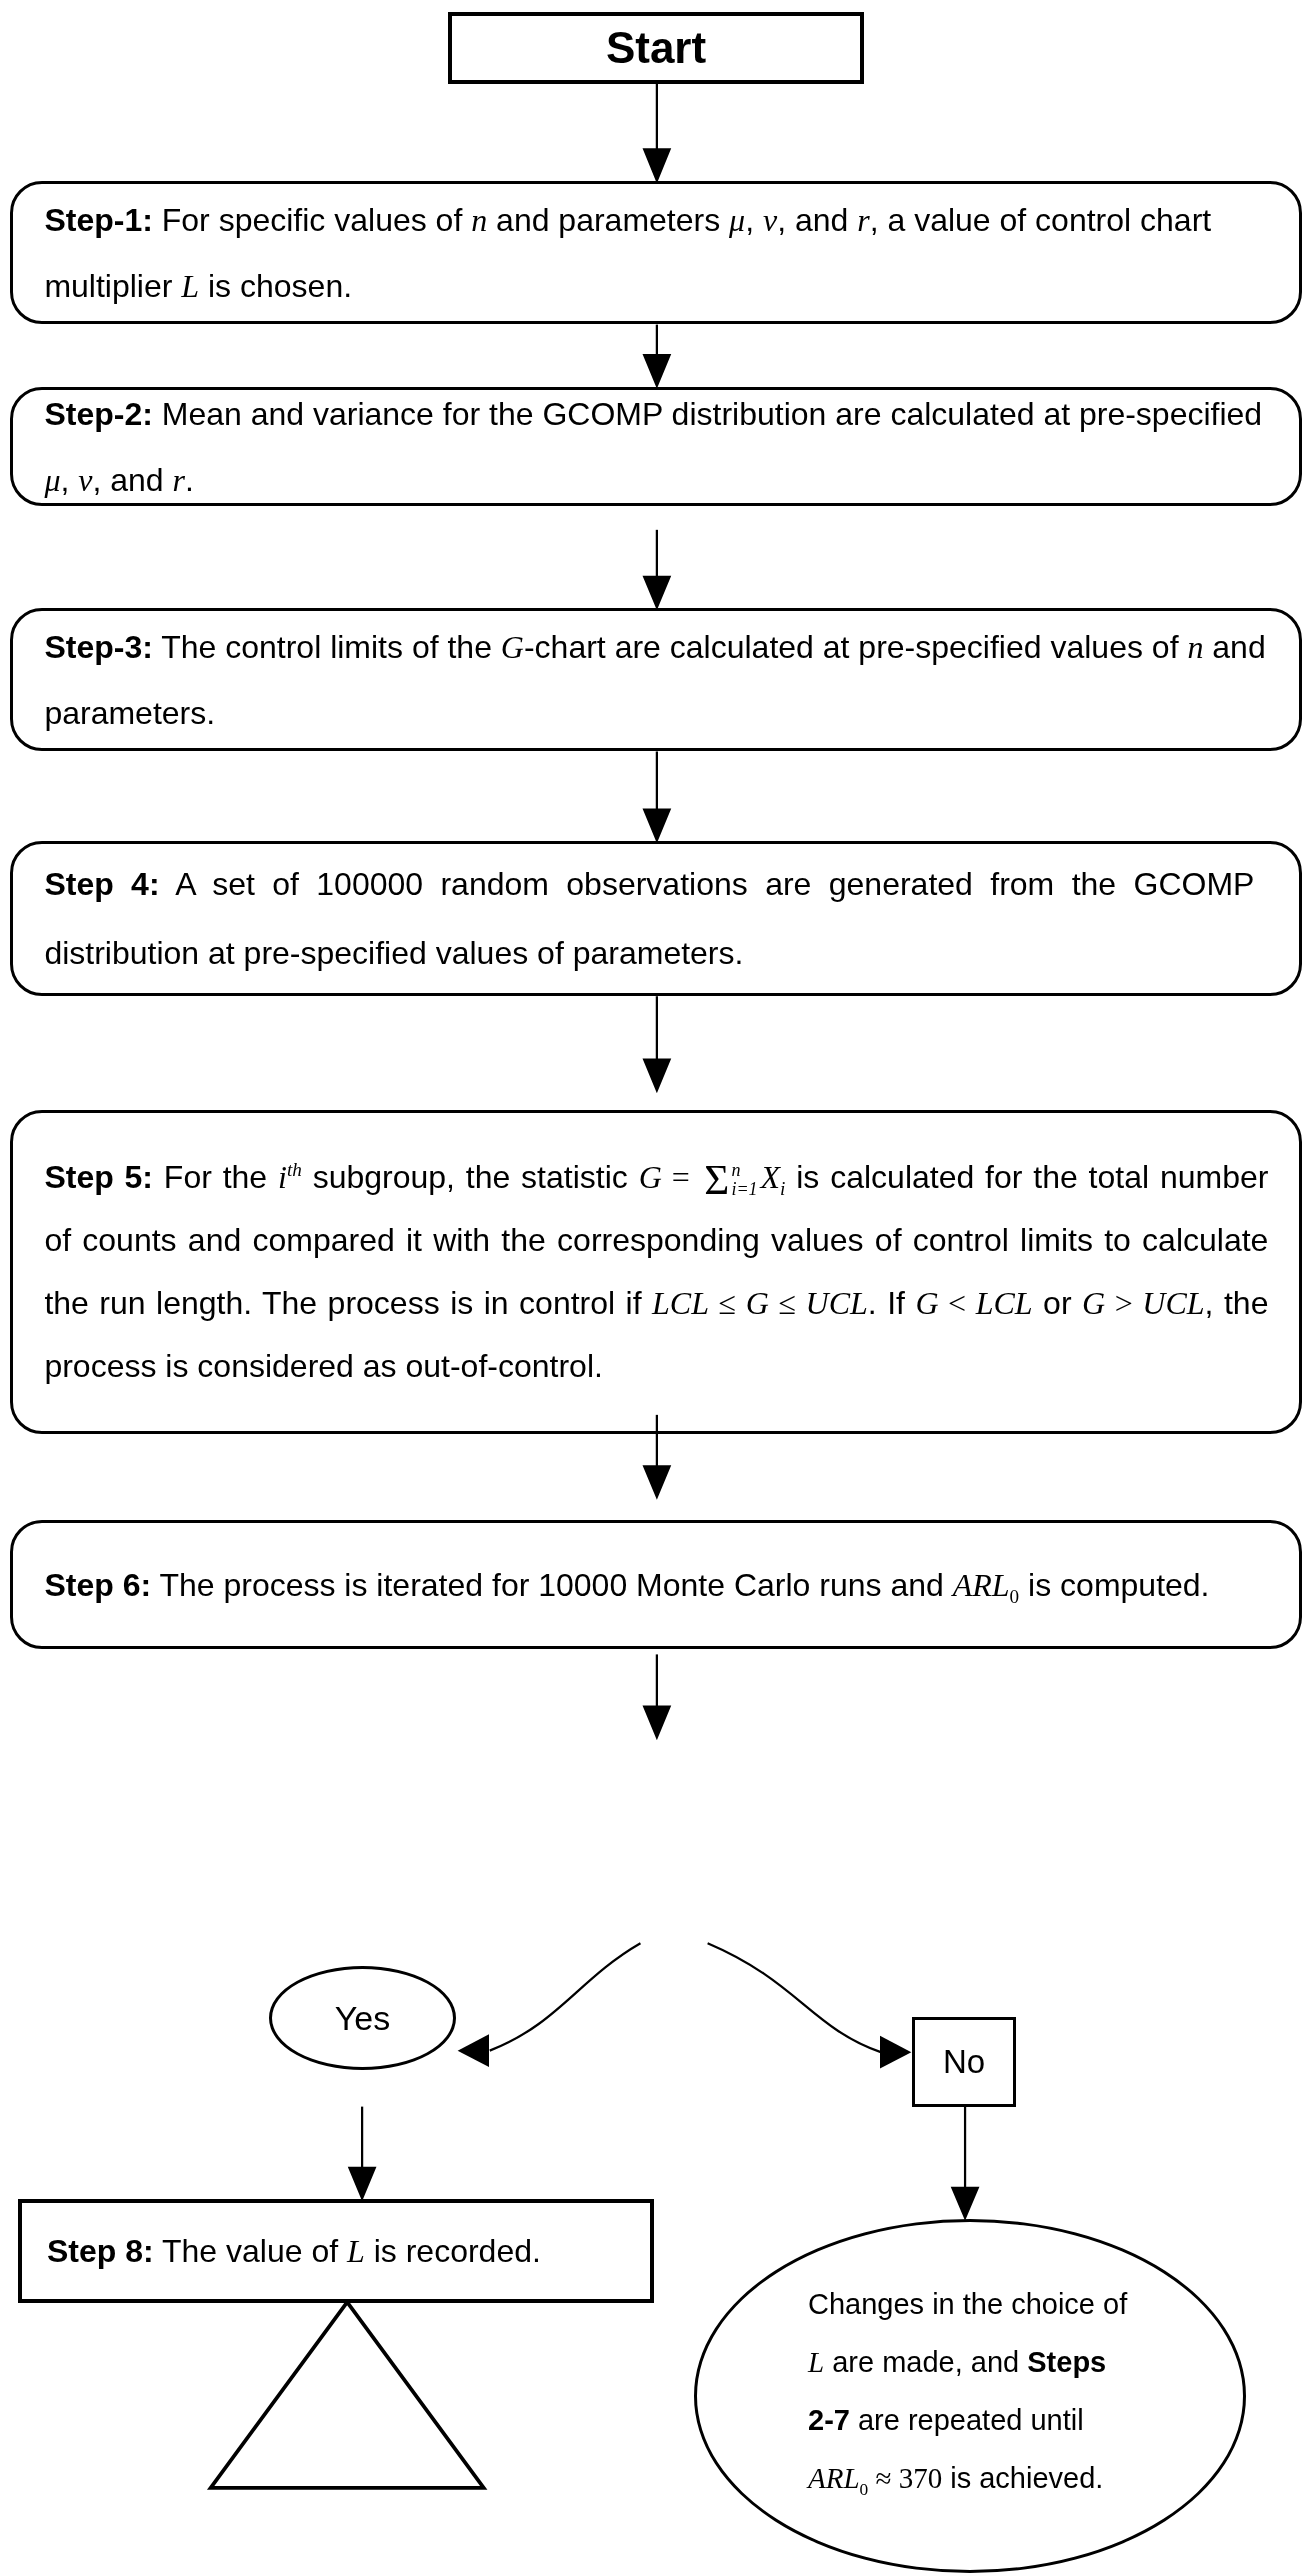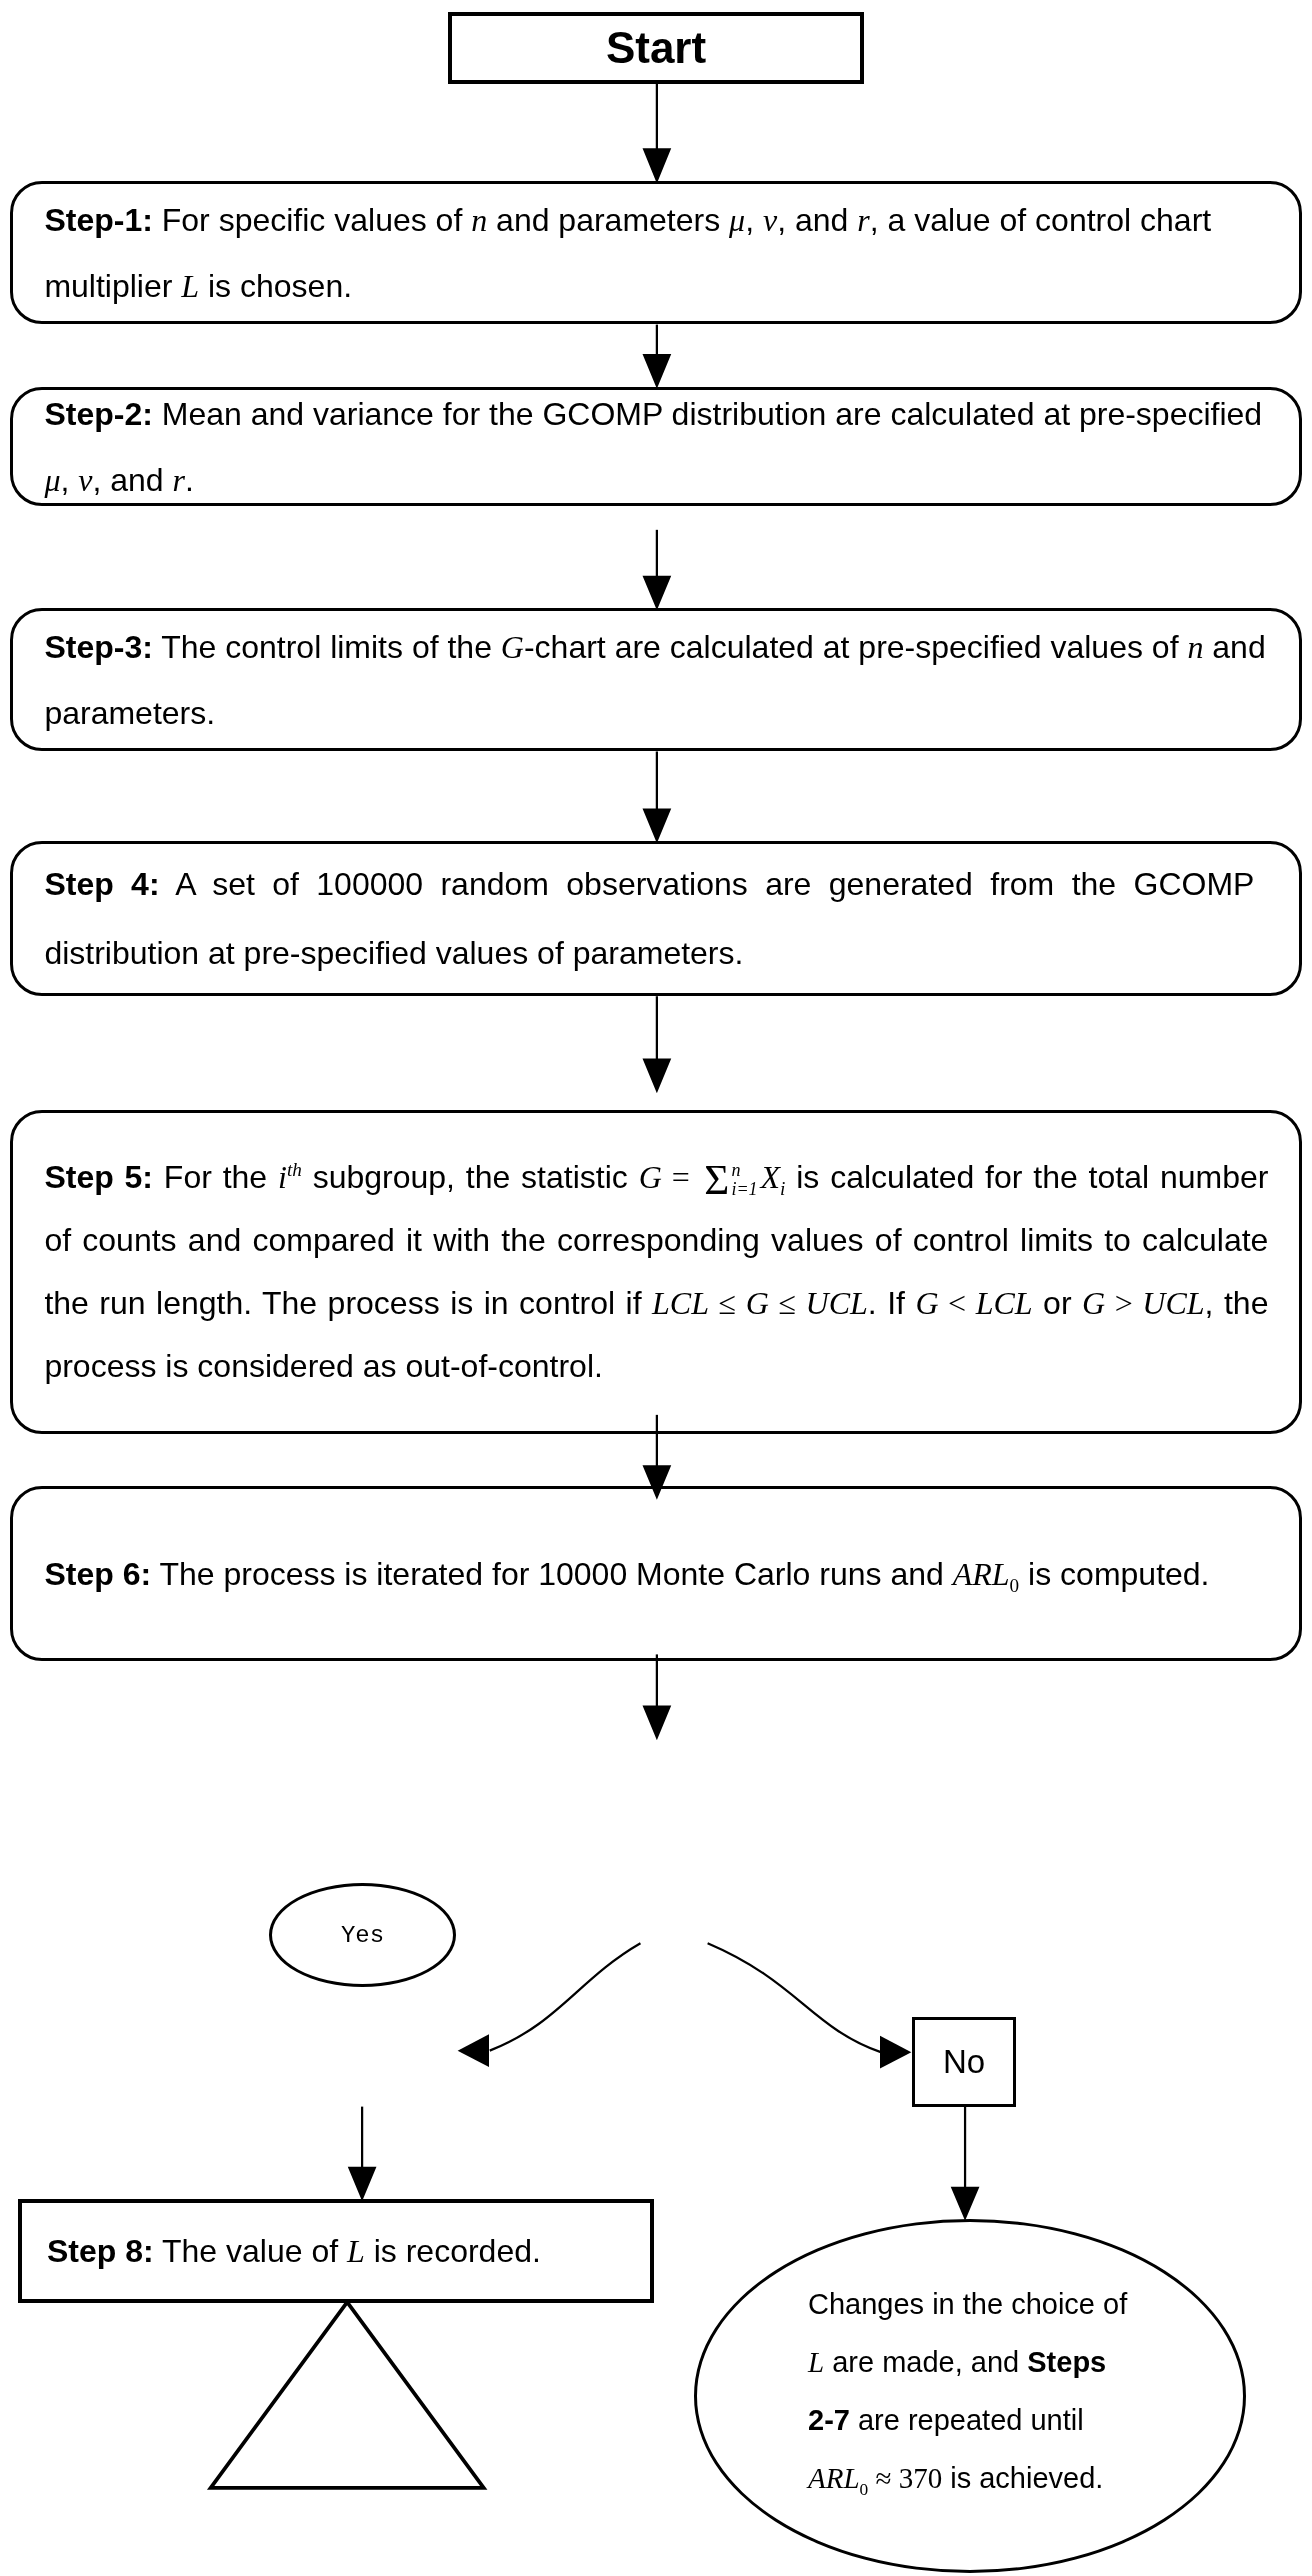--- a/index.html
+++ b/index.html
@@ -61,23 +61,23 @@
   }
   
   #start-box{ left:448px; top:12px; width:416px; height:72px; font-size:44px; font-weight:bold; }
   #step1-box{ top:181px;  height:143px; }
   #step2-box{ top:387px;  height:119px; }
   #step3-box{ top:608px;  height:143px; }
   #step4-box{ top:841px; height:155px; }
   #step4-box .txt{ line-height:69px; padding-right:45px; }
   #step5-box{ top:1110px; height:324px; }
   #step5-box .txt{ line-height:63px; }
-  #step6-box{ top:1486px; height:175px;justify-content:flex-end; }
+  #step6-box{ top:1520px; height:129px;justify-content:flex-end; }
   #step7-box{ top:1738px; height:203px; }
-  #yes-ellipse{ left:269px; top:1883px; width:187px; height:104px; font-size:24px;font-family:Liberation Mono, monospace; }
+  #yes-ellipse{ left:269px; top:1966px; width:187px; height:104px; font-size:34px; }
   #no-box{ left:912px; top:2017px; width:104px; height:90px; border-width:3.7px; font-size:33px; }
   #step8-box{
     left:18px; top:2199px; width:636px; height:104px;
     justify-content:flex-start;
   }
   #step8-box .txt8{ padding-left:25px; font-size:32px; }
   #end-label{
     position:absolute; left:269px; top:2385px; width:157px;
     text-align:center; font-size:34px; font-weight:bold; z-index:3;
   }

